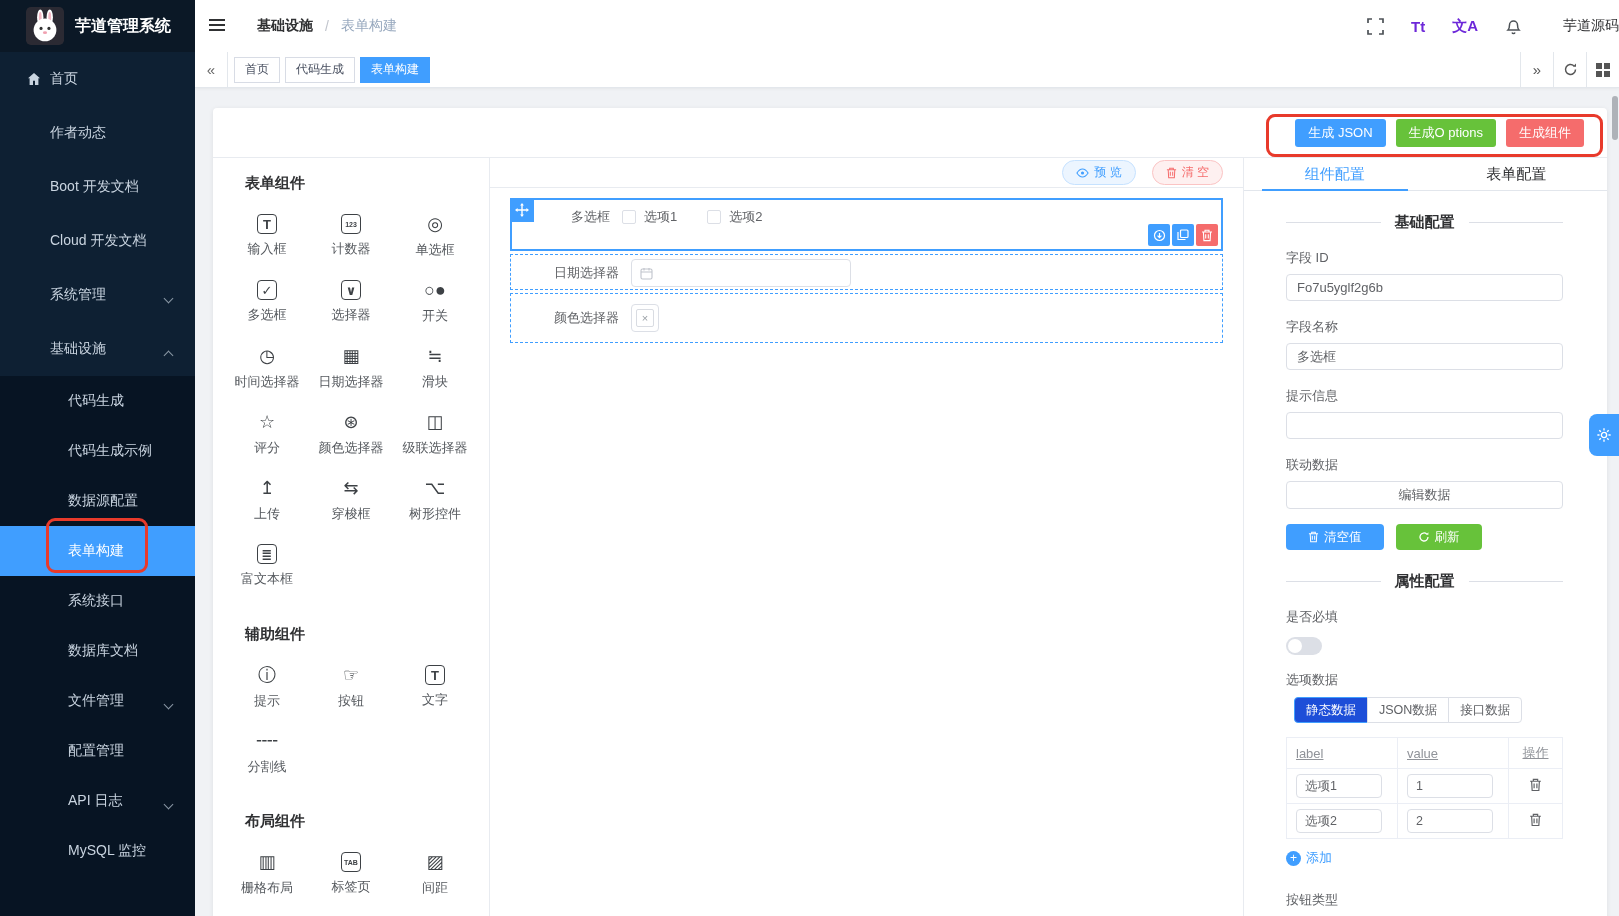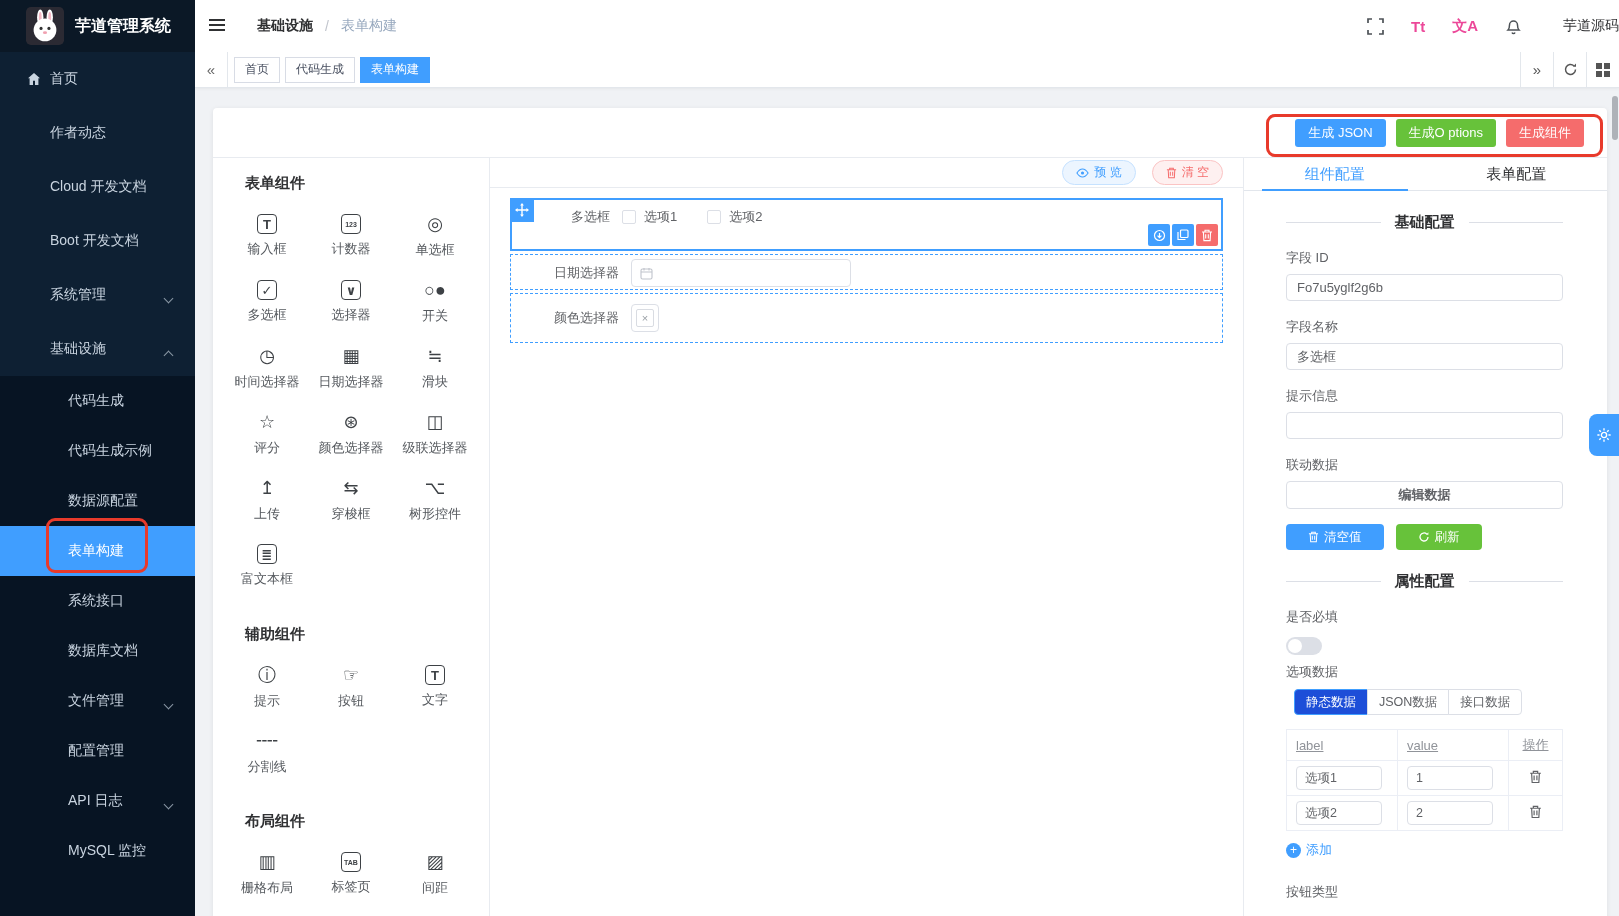--- a/index.html
+++ b/index.html
@@ -24,21 +24,21 @@
   .caret.up::before { transform:rotate(-135deg); top:3px; }
 
   
   .header { position:absolute; left:195px; top:0; right:0; height:52px; background:#fff; display:flex; align-items:center; padding:0 0 0 12px; z-index:4; }
   .fold { width:22px; height:22px; margin-right:28px; cursor:pointer; color:#303133; }
   .crumb { display:flex; align-items:center; gap:12px; font-size:14px; }
   .crumb .sec { color:#303133; font-weight:bold; }
   .crumb .sep { color:#c0c4cc; }
   .crumb .cur { color:#97a8be; }
   .h-right { margin-left:auto; display:flex; align-items:center; gap:27px; padding-right:0; white-space:nowrap; }
-  .h-ic { color:#ec4899; cursor:pointer; display:inline-flex; align-items:center; font-size:15px; font-weight:bold; }
+  .h-ic { color:#6d28d9; cursor:pointer; display:inline-flex; align-items:center; font-size:15px; font-weight:bold; }
   .uname { font-size:14px; color:#303133; margin-left:14px; }
 
   
   .tags { position:absolute; left:195px; top:52px; right:0; height:36px; background:#fff; border-bottom:1px solid #e3e7ec; box-shadow:0 1px 3px rgba(0,0,0,.05); display:flex; align-items:center; z-index:3; }
   .tag-arrow { width:33px; height:36px; display:flex; align-items:center; justify-content:center; border-right:1px solid #e3e7ec; color:#666; font-size:15px; cursor:pointer; }
   .tag-list { display:flex; gap:5px; margin-left:6px; }
   .tag { height:26px; padding:0 10px; display:flex; align-items:center; border:1px solid #d8dce5; background:#fff; color:#495060; font-size:12px; cursor:pointer; }
   .tag.active { background:#409eff; border-color:#409eff; color:#fff; }
   .tag-ctrls { margin-left:auto; display:flex; }
   .tag-ctrl { width:33px; height:36px; display:flex; align-items:center; justify-content:center; border-left:1px solid #e3e7ec; color:#555; font-size:15px; cursor:pointer; }
@@ -94,21 +94,21 @@
   .cfg-tabs { height:33px; display:flex; border-bottom:1px solid #e2e6ec; }
   .cfg-tab { flex:1; display:flex; align-items:center; justify-content:center; font-size:15px; color:#303133; position:relative; cursor:pointer; }
   .cfg-tab.active { color:#409eff; }
   .cfg-tab.active::after { content:""; position:absolute; left:18px; right:18px; bottom:-1px; height:2px; background:#409eff; }
   .panel-body { padding:0 44px 20px 42px; }
   .divider { display:flex; align-items:center; gap:14px; margin-top:22px; }
   .divider::before,.divider::after { content:""; flex:1; height:1px; background:#dcdfe6; }
   .divider span { font-size:15px; font-weight:bold; color:#303133; }
   .f-label { font-size:13px; color:#606266; margin-top:17px; }
   .ipt { width:100%; height:27px; border:1px solid #dcdfe6; border-radius:4px; padding:0 10px; font-size:13px; color:#606266; font-family:inherit; outline:none; background:#fff; margin-top:7px; }
-  .edit-btn { width:100%; height:28px; border:1px solid #dcdfe6; border-radius:4px; background:#fff; font-size:13px; color:#606266; margin-top:7px; cursor:pointer; font-family:inherit;font-weight:bold; }
+  .edit-btn { width:100%; height:28px; border:1px solid #dcdfe6; border-radius:4px; background:#fff; font-size:13px; color:#606266; margin-top:7px; cursor:pointer; font-family:inherit; }
   .mini-row { display:flex; gap:12px; margin-top:15px; }
   .mini-btn { height:26px; padding:0 22px; border:none; border-radius:4px; color:#fff; font-size:12.5px; display:flex; align-items:center; gap:5px; cursor:pointer; font-family:inherit; }
   .mini-btn.blue { background:#409eff; }
   .mini-btn.green { background:#67c23a; }
   .toggle { width:36px; height:18px; border-radius:9px; background:#dcdfe6; position:relative; margin-top:11px; cursor:pointer; }
   .toggle::after { content:""; position:absolute; left:2px; top:2px; width:14px; height:14px; border-radius:50%; background:#fff; }
   .seg { display:flex; margin-top:8px; }
   .seg-btn { height:26px; padding:0 11px; font-size:12.5px; background:#fff; border:1px solid #dcdfe6; color:#606266; cursor:pointer; font-family:inherit; margin-left:-1px; }
   .seg-btn:first-child { margin-left:8px; border-radius:4px 0 0 4px; background:#1d4ed8; border-color:#409eff; color:#fff; }
   .seg-btn:last-child { border-radius:0 4px 4px 0; }
@@ -157,24 +157,24 @@
           <svg width="14" height="14" viewBox="0 0 14 14">
               <path d="M7 1L1 6.2h1.6V13h3.4V8.8h2V13h3.4V6.2H13z" fill="#c9d4e0"></path>
             </svg>
         </span>
         <span>首页</span>
       </div>
       <div class="mi">
         <span>作者动态</span>
       </div>
       <div class="mi">
+        <span>Boot 开发文档</span>
+      </div>
+      <div class="mi">
         <span>Cloud 开发文档</span>
-      </div>
-      <div class="mi">
-        <span>Boot 开发文档</span>
       </div>
       <div class="mi">
         <span>系统管理</span>
         <span class="caret"></span>
       </div>
       <div class="mi">
         <span>基础设施</span>
         <span class="caret up"></span>
       </div>
       <div class="submenu">
@@ -507,21 +507,21 @@
               </button>
             </div>
 
             <div class="divider">
                 <span>属性配置</span>
               </div>
 
             <div class="f-label">是否必填</div>
             <div class="toggle"></div>
 
-            <div class="f-label" style="margin-top:8px">选项数据</div>
+            <div class="f-label" style="margin-top:16px">选项数据</div>
             <div class="seg">
               <button class="seg-btn">静态数据</button>
               <button class="seg-btn">JSON数据</button>
               <button class="seg-btn">接口数据</button>
             </div>
 
             <table class="opt-table">
               <thead>
                 <tr>
                   <th>label</th>

